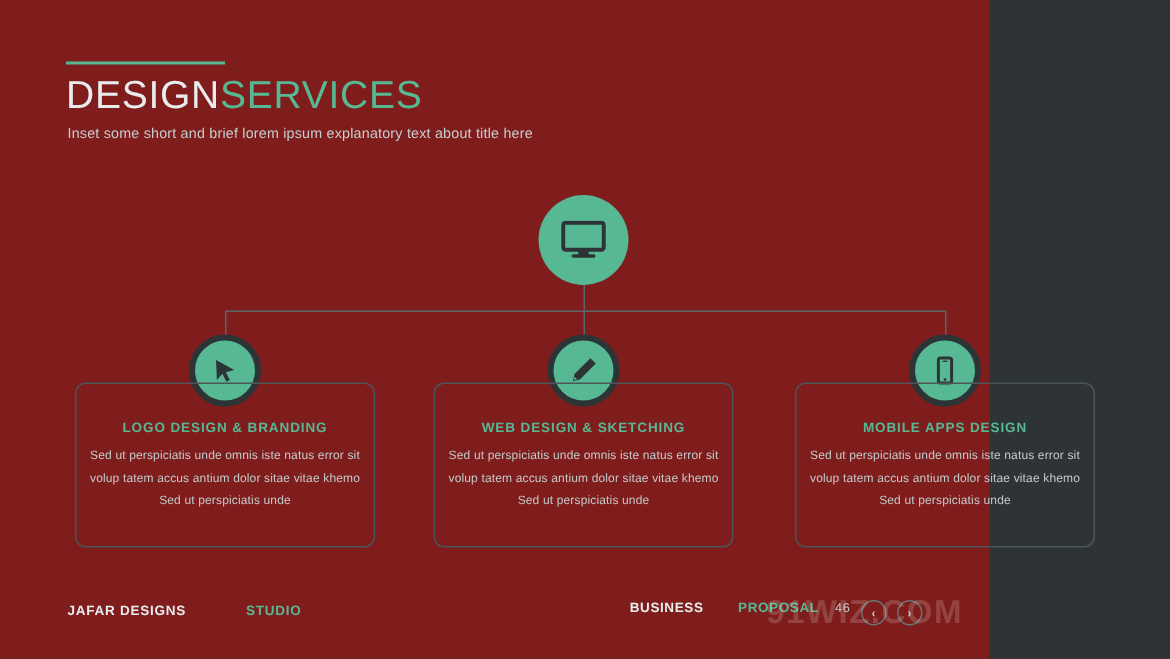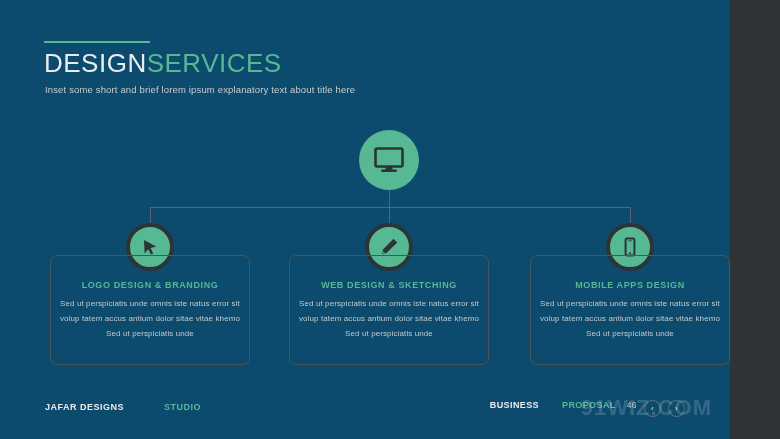--- a/index.html
+++ b/index.html
@@ -8,23 +8,23 @@
     background: #2e3436;
   }
   body {
     width: 780px;
     height: 439px;
     overflow: hidden;
     font-family: "Liberation Sans", sans-serif;
   }
   .slide {
     position: relative;
-    width: 730px;
+    width: 660px;
     height: 439px;
-    background: #0c4a6e;
+    background: #7f1d1d;
     box-sizing: border-box;
   }
 
   
   .title-rule {
     position: absolute;
     left: 44px;
     top: 41px;
     width: 106px;
     height: 2px;

